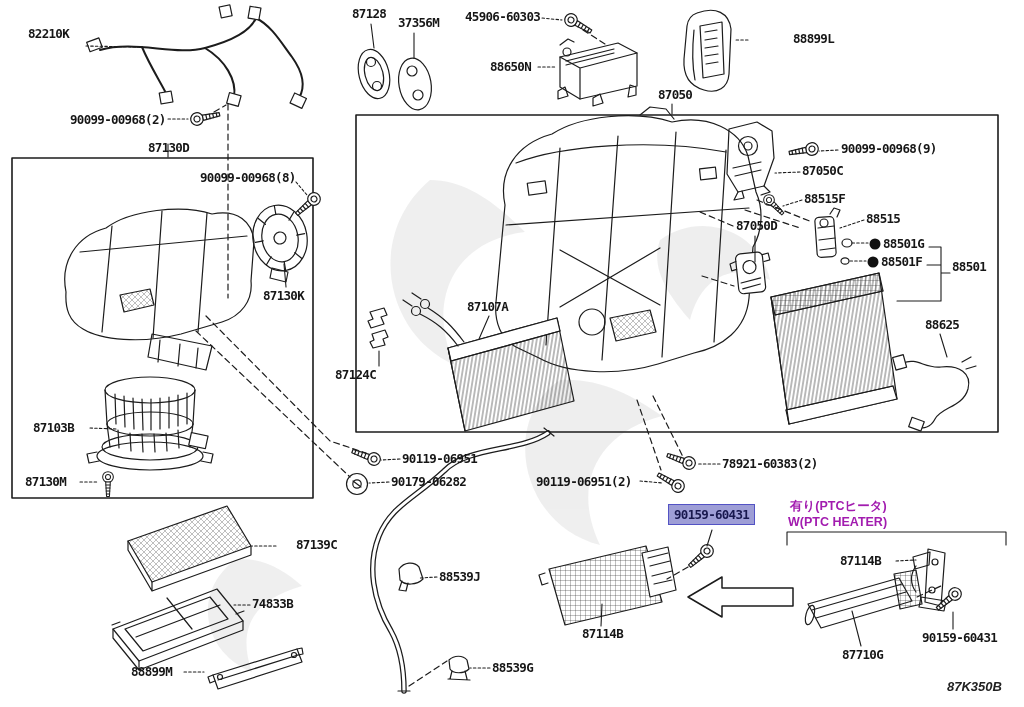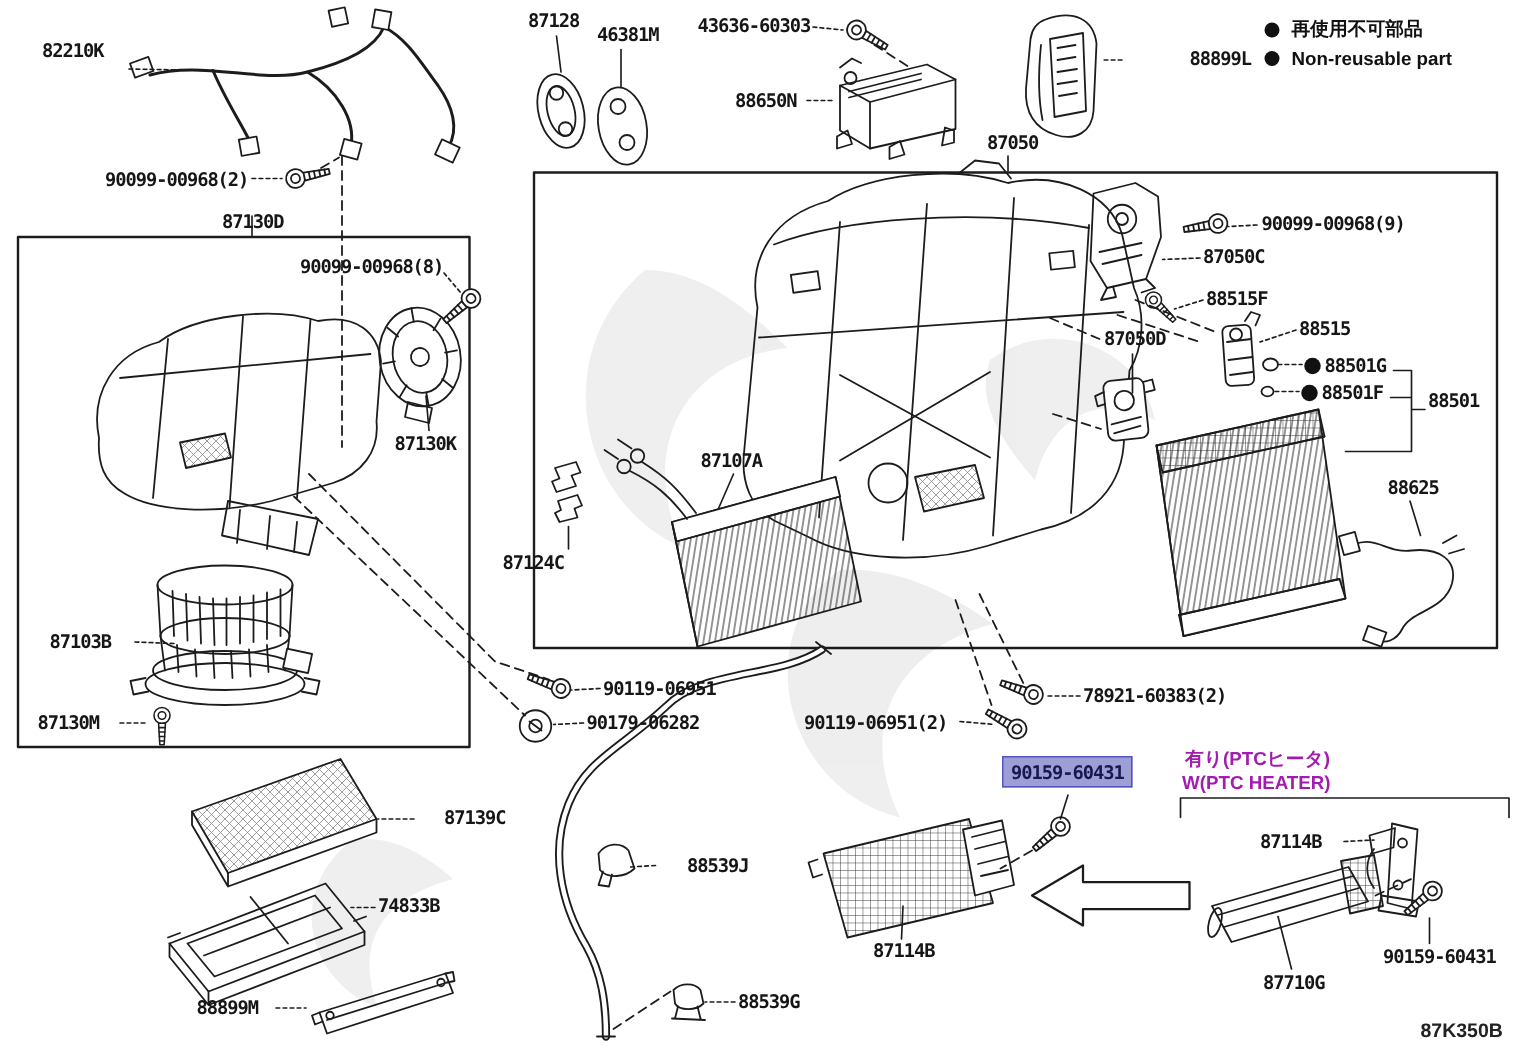--- a/index.html
+++ b/index.html
@@ -10,21 +10,21 @@
       color:#161616;line-height:14px;white-space:nowrap;z-index:2;}
   .pdot{display:inline-block;width:10px;height:10px;border-radius:50%;background:#111;}
   .hl{background:#9e9ed6;border:1.6px solid #5353c4;color:#18184e;
       padding:3px 5px 2px 5px;}
   .legend{position:absolute;left:843px;top:10px;z-index:2;}
   .legend-row{display:flex;align-items:center;gap:8px;height:19px;}
   .legend-txt{font-family:"Liberation Sans",sans-serif;font-weight:bold;font-size:12.5px;color:#111;}
   .hdr{position:absolute;z-index:2;font-family:"Liberation Sans",sans-serif;
        font-weight:bold;font-size:12.5px;color:#a21caf;white-space:nowrap;}
   .code{position:absolute;left:947px;top:679px;z-index:2;font-family:"Liberation Sans",sans-serif;
-        font-weight:bold;font-size:13px;color:#222;}
+        font-weight:bold;font-size:13px;color:#222;font-style:italic;}
 </style>
 </head>
 <body>
 
 <div class="canvas">
 
 <svg width="1024" height="707" viewBox="0 0 1024 707">
   <defs>
     <g id="scr">
       <circle cx="0" cy="0" r="6.3"></circle>
@@ -349,57 +349,47 @@
 <div class="pl" style="left:70px;top:113px">90099-00968(2)</div>
 <div class="pl" style="left:148px;top:141px">87130D</div>
 <div class="pl" style="left:200px;top:171px">90099-00968(8)</div>
 <div class="pl" style="left:263px;top:289px">87130K</div>
 <div class="pl" style="left:33px;top:421px">87103B</div>
 <div class="pl" style="left:25px;top:475px">87130M</div>
 <div class="pl" style="left:296px;top:538px">87139C</div>
 <div class="pl" style="left:252px;top:597px">74833B</div>
 <div class="pl" style="left:131px;top:665px">88899M</div>
 <div class="pl" style="left:352px;top:7px">87128</div>
-<div class="pl" style="left:398px;top:16px">46381M</div>
-<div class="pl" style="left:465px;top:10px">43636-60303</div>
+<div class="pl" style="left:398px;top:16px">37356M</div>
+<div class="pl" style="left:465px;top:10px">45906-60303</div>
 <div class="pl" style="left:490px;top:60px">88650N</div>
 <div class="pl" style="left:793px;top:32px">88899L</div>
 <div class="pl" style="left:658px;top:88px">87050</div>
 <div class="pl" style="left:841px;top:142px">90099-00968(9)</div>
 <div class="pl" style="left:802px;top:164px">87050C</div>
 <div class="pl" style="left:804px;top:192px">88515F</div>
 <div class="pl" style="left:736px;top:219px">87050D</div>
 <div class="pl" style="left:866px;top:212px">88515</div>
 <div class="pl" style="left:883px;top:237px">88501G</div>
 <div class="pl" style="left:881px;top:255px">88501F</div>
 <div class="pl" style="left:952px;top:260px">88501</div>
 <div class="pl" style="left:925px;top:318px">88625</div>
 <div class="pl" style="left:467px;top:300px">87107A</div>
 <div class="pl" style="left:335px;top:368px">87124C</div>
 <div class="pl" style="left:402px;top:452px">90119-06951</div>
 <div class="pl" style="left:391px;top:475px">90179-06282</div>
 <div class="pl" style="left:536px;top:475px">90119-06951(2)</div>
 <div class="pl" style="left:722px;top:457px">78921-60383(2)</div>
-<div class="pl" style="left:458px;top:570px">88539J</div>
+<div class="pl" style="left:439px;top:570px">88539J</div>
 <div class="pl" style="left:492px;top:661px">88539G</div>
 <div class="pl hl" style="left: 668px; top: 504px; background: rgb(158, 158, 214); border-color: rgb(83, 83, 196); color: rgb(24, 24, 78);">90159-60431</div>
 <div class="pl" style="left:582px;top:627px">87114B</div>
 <div class="pl" style="left:840px;top:554px">87114B</div>
 <div class="pl" style="left:842px;top:648px">87710G</div>
 <div class="pl" style="left:922px;top:631px">90159-60431</div>
 
 <div class="hdr" style="left:790px;top:498px">有り(PTCヒータ)</div>
 <div class="hdr" style="left:788px;top:515px">W(PTC HEATER)</div>
 
-<div class="legend">
-  <div class="legend-row">
-    <span class="pdot"></span>
-    <span class="legend-txt">再使用不可部品</span>
-  </div>
-  <div class="legend-row">
-    <span class="pdot"></span>
-    <span class="legend-txt">Non-reusable part</span>
-  </div>
+
+<div class="code">87K350B</div>
+
 </div>
 
-<div class="code">87K350B</div>
-
-</div>
-
 </body></html>

